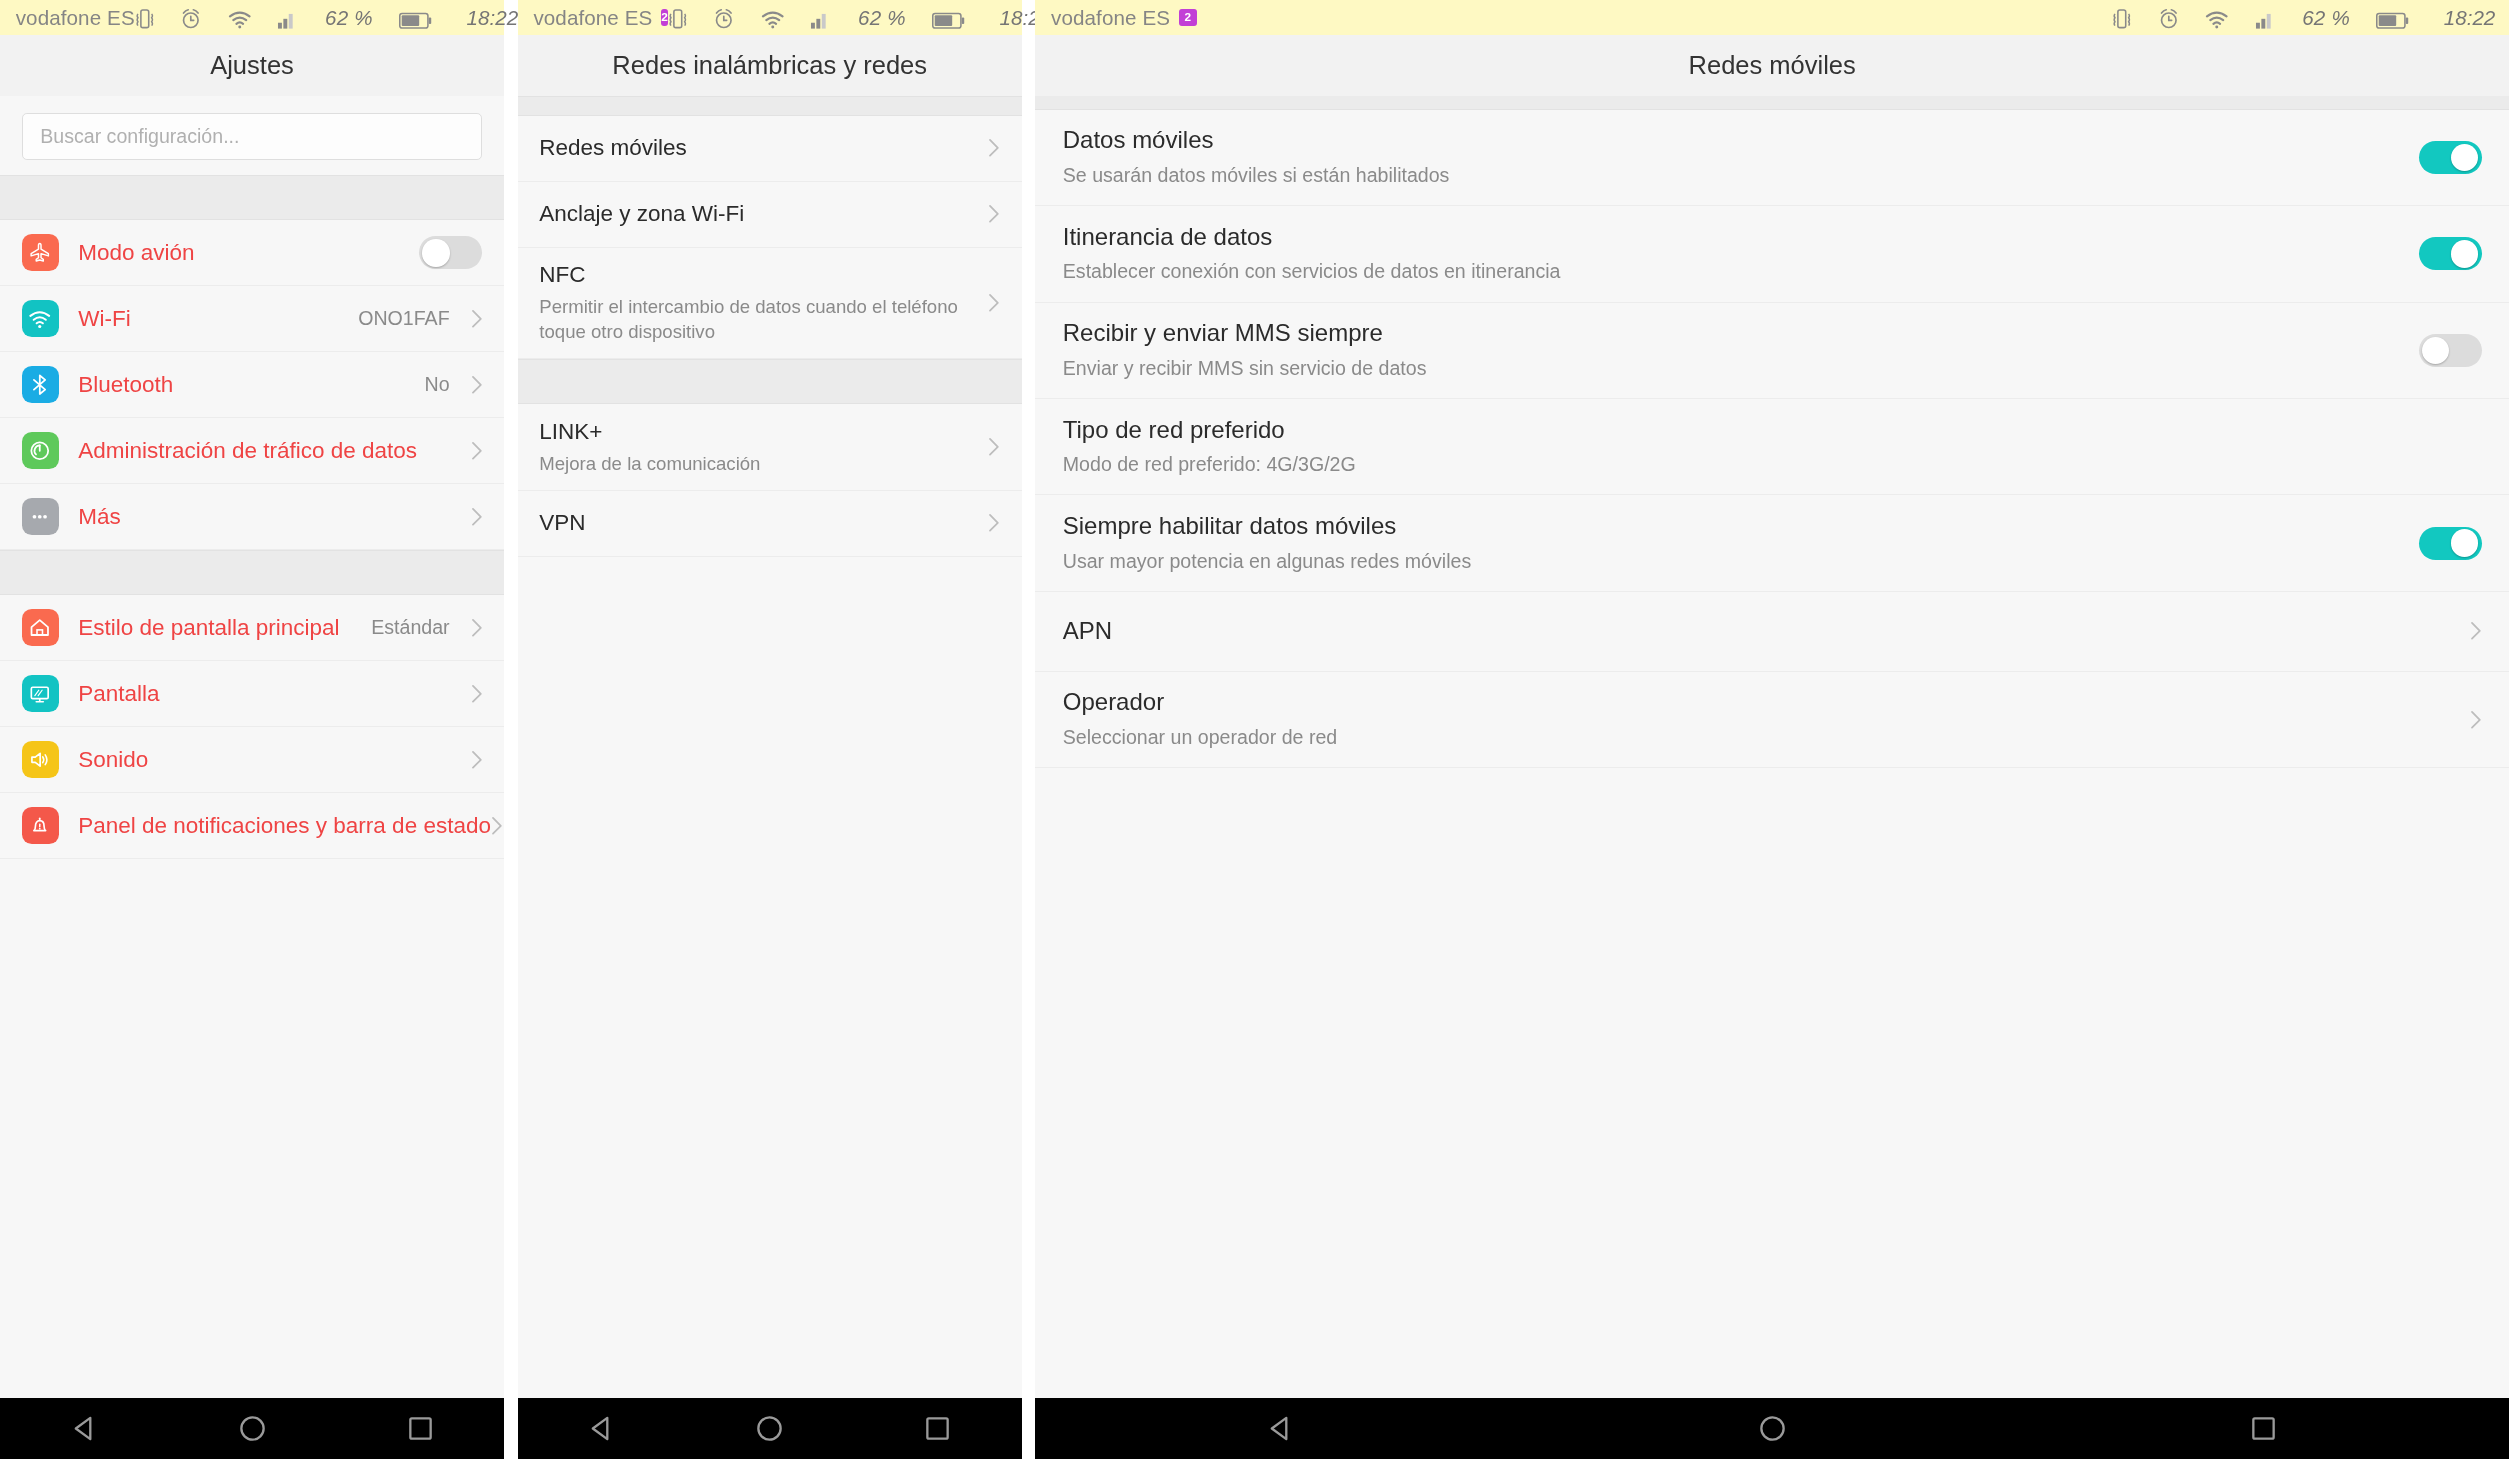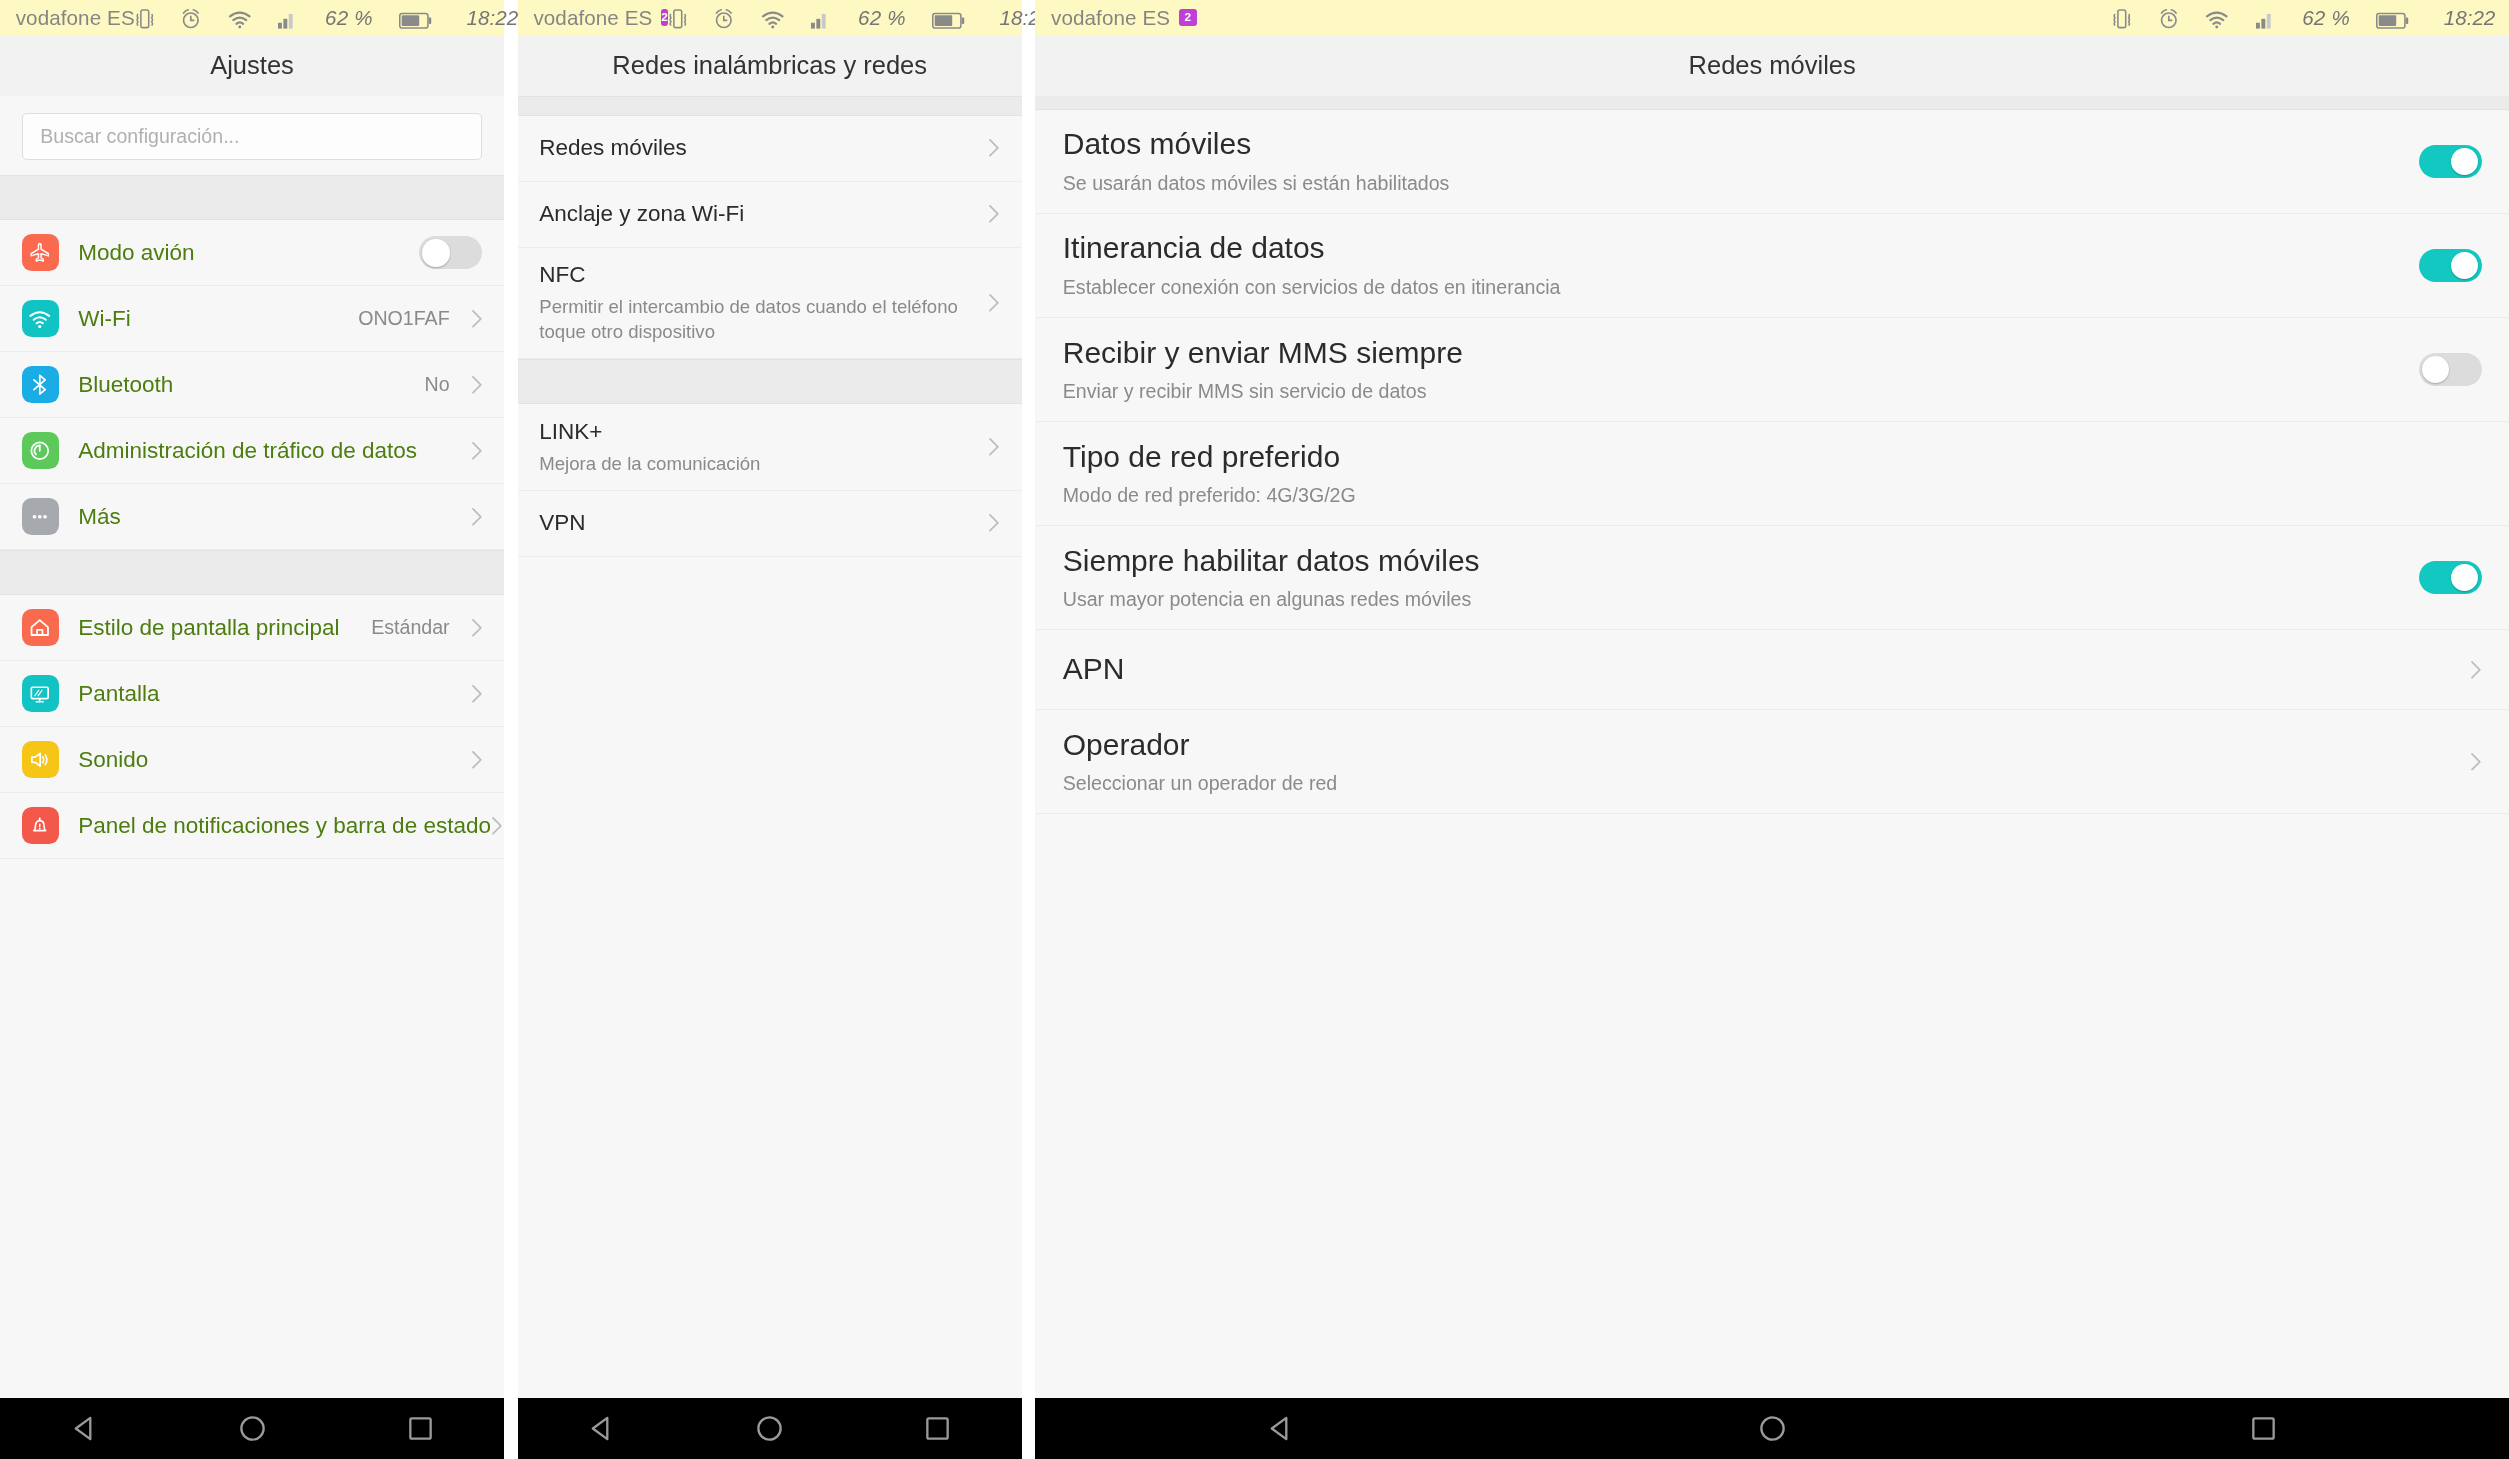--- a/index.html
+++ b/index.html
@@ -100,21 +100,21 @@
   }
   .row .ico {
     width: 37px; height: 37px;
     border-radius: 9.8px;
     flex: 0 0 auto;
     margin-right: 19.6px;
     display: flex; align-items: center; justify-content: center;
   }
   .row .ico svg { display:block; }
   .row .label {
-    font-size: 22.5px; color: #4d7c0f; flex: 1 1 auto; white-space: nowrap;
+    font-size: 22.5px; color: #ef4444; flex: 1 1 auto; white-space: nowrap;
   }
   .row .value {
     font-size: 19.6px; color: #8a8a8a; margin-right: 21px; white-space: nowrap;
   }
   .chev {
     width: 11.8px; height: 19.6px; flex: 0 0 auto;
   }
   .chev svg { display: block; }
 
   
@@ -148,21 +148,21 @@
 
   
   .p3row {
     padding: 0 27.4px;
     background: #f7f7f7;
     border-bottom: 1px solid #ececec;
     display: flex; align-items: center;
     min-height: 80px;
   }
   .p3row .txtcol { flex: 1 1 auto; padding: 15.7px 0; padding-right: 23.5px; min-width: 0; }
-  .p3row .t1 { font-size: 30px; color: #2b2b2b; line-height: 1.28; }
+  .p3row .t1 { font-size: 24px; color: #2b2b2b; line-height: 1.28; }
   .p3row .t2 { font-size: 19.6px; color: #8a8a8a; line-height: 1.4; margin-top: 5.9px; }
 
   .filler { background: #f7f7f7; flex: 1 1 auto; }
 
   
   .navbar {
     height: 61px;
     background: #000000;
     display: flex; align-items: center; justify-content: space-around;
     flex: 0 0 auto;

